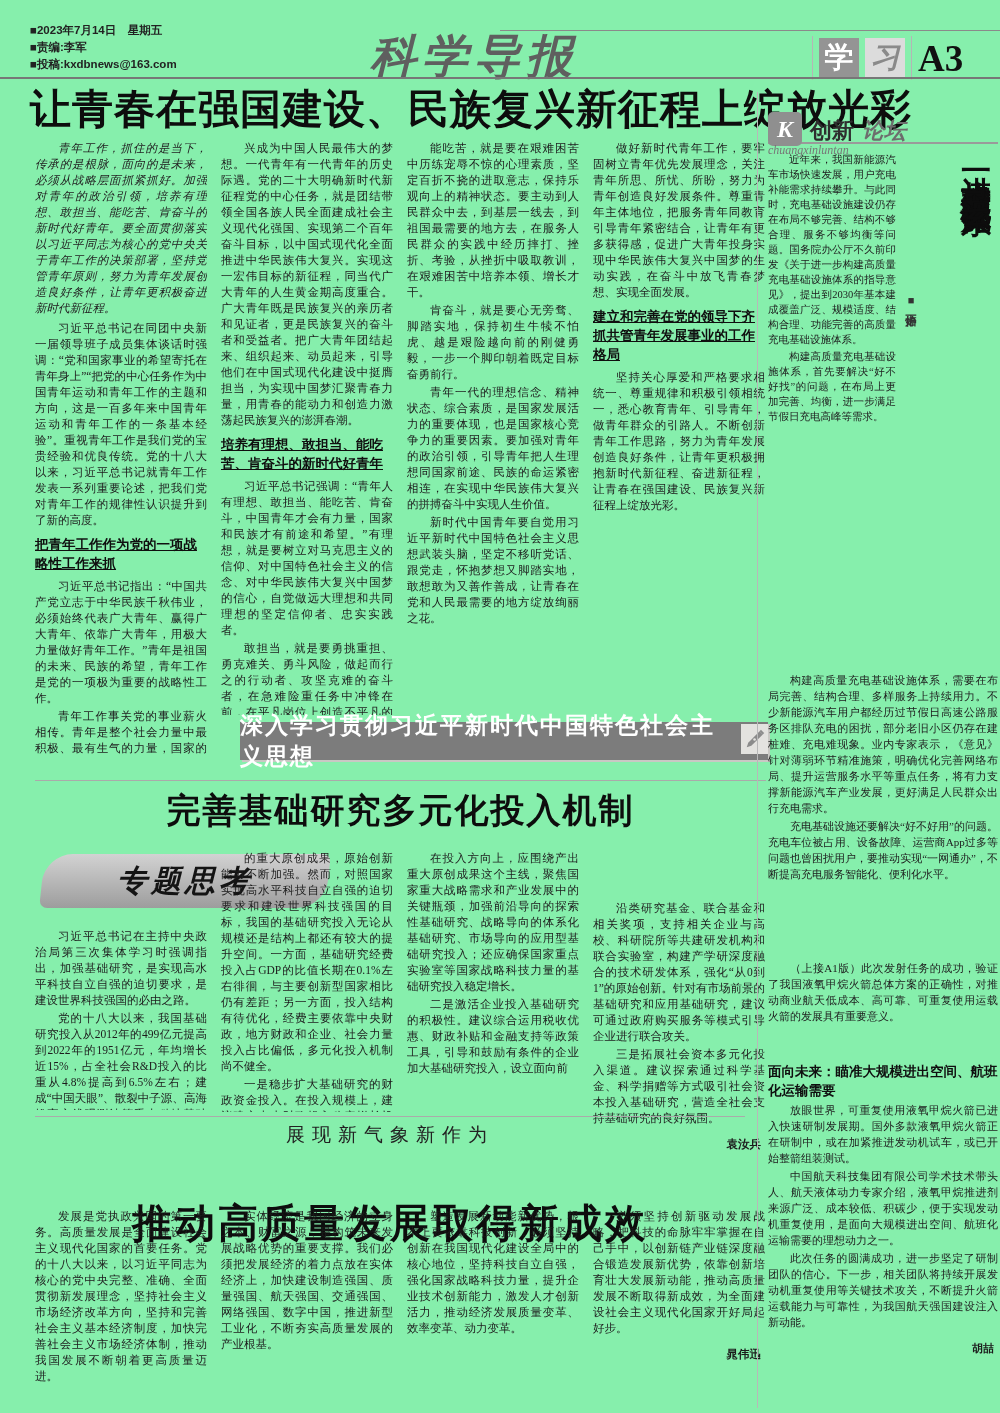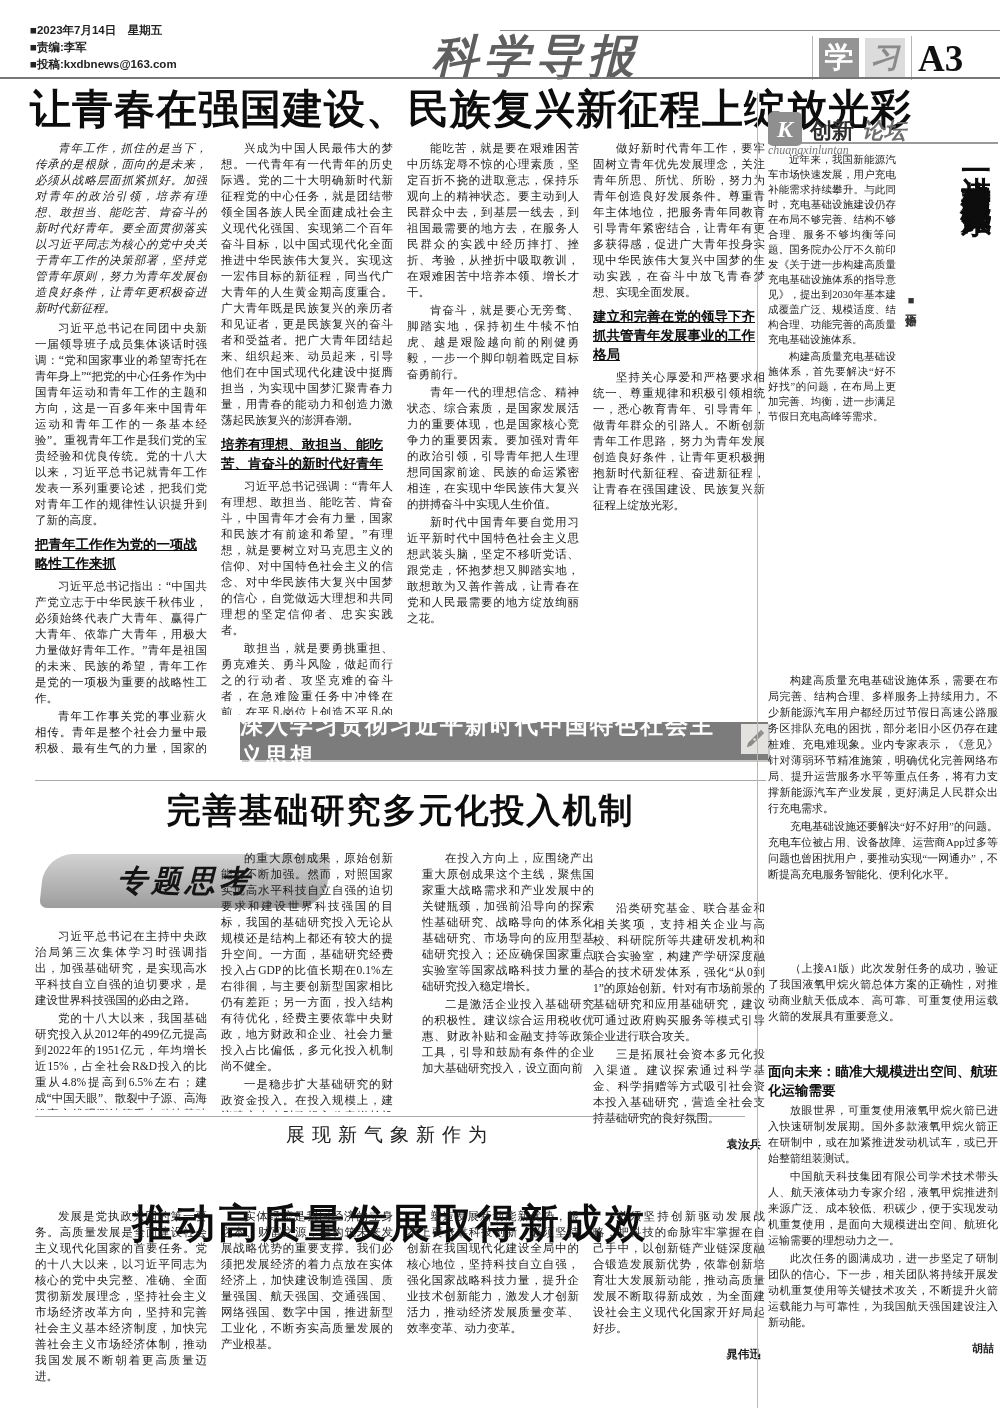--- a/index.html
+++ b/index.html
@@ -1,23 +1,23 @@
 <!DOCTYPE html>
 <html><head>
 <meta charset="utf-8">
 <style>
   html,body{margin:0;padding:0;background:#e9e8e5;}
-  #page{position:relative;width:1000px;height:1413px;margin:0 auto;background:#ffffff;overflow:hidden;
+  #page{position:relative;width:1000px;height:1413px;margin:0 auto;background:#86efac;overflow:hidden;
         font-family:"Liberation Serif","DejaVu Serif",serif;color:#1c1c1c;}
   .abs{position:absolute;}
   .rule{background:#8a8a8a;}
   
   .hdr-left{left:30px;top:22px;width:300px;font-size:11.5px;line-height:17px;color:#222;font-weight:bold;
             font-family:"Liberation Sans","DejaVu Sans",sans-serif;}
-  .masthead{left:370px;top:26px;width:270px;text-align:right;font-size:46px;font-weight:bold;font-style:italic;
+  .masthead{left:370px;top:26px;width:270px;text-align:left;font-size:46px;font-weight:bold;font-style:italic;
             color:#5f5f5f;letter-spacing:6px;font-family:"DejaVu Serif","Liberation Serif",serif;}
   .tagbar{left:812px;top:36px;display:flex;align-items:center;gap:6px;}
   .tagbox{width:40px;height:40px;display:flex;align-items:center;justify-content:center;
           font-size:29px;font-weight:900;font-family:"Liberation Sans",sans-serif;}
   .tagbox.b1{background:#949494;color:#ffffff;}
   .tagbox.b2{background:#dcdcdc;color:#8a8a8a;font-style:italic;}
   .tagsep{width:1px;height:44px;background:#b5b5b5;}
   .pageno{font-size:37px;font-weight:600;font-family:"Liberation Serif",serif;color:#111;}
   
   .h-main{left:30px;top:82px;width:736px;text-align:center;font-size:41px;font-weight:900;letter-spacing:1px;
@@ -132,21 +132,21 @@
     <span>专题思考</span>
   </div>
   <div class="abs col" style="left:35px;top:928px;height:182px;">
       <p class="blk-p">习近平总书记在主持中央政治局第三次集体学习时强调指出，加强基础研究，是实现高水平科技自立自强的迫切要求，是建设世界科技强国的必由之路。</p>
       <p class="blk-p">党的十八大以来，我国基础研究投入从2012年的499亿元提高到2022年的1951亿元，年均增长近15%，占全社会R&amp;D投入的比重从4.8%提高到6.5%左右；建成“中国天眼”、散裂中子源、高海拔宇宙线观测站等重大科技基础设施。</p>
     </div>
   <div class="abs col" style="left:221px;top:850px;height:262px;">
       <p class="blk-p">的重大原创成果，原始创新能力不断加强。然而，对照国家实现高水平科技自立自强的迫切要求和建设世界科技强国的目标，我国的基础研究投入无论从规模还是结构上都还有较大的提升空间。一方面，基础研究经费投入占GDP的比值长期在0.1%左右徘徊，与主要创新型国家相比仍有差距；另一方面，投入结构有待优化，经费主要依靠中央财政，地方财政和企业、社会力量投入占比偏低，多元化投入机制尚不健全。</p>
       <p class="blk-p">一是稳步扩大基础研究的财政资金投入。在投入规模上，建议建立中央财政投入稳定增长机制，稳步提升基础研究经费占全社会研发经费投入的比重。</p>
     </div>
-  <div class="abs col" style="left:407px;top:850px;height:262px;margin-left:15px;">
+  <div class="abs col" style="left:407px;top:850px;height:262px;">
       <p class="blk-p">在投入方向上，应围绕产出重大原创成果这个主线，聚焦国家重大战略需求和产业发展中的关键瓶颈，加强前沿导向的探索性基础研究、战略导向的体系化基础研究、市场导向的应用型基础研究投入；还应确保国家重点实验室等国家战略科技力量的基础研究投入稳定增长。</p>
       <p class="blk-p">二是激活企业投入基础研究的积极性。建议综合运用税收优惠、财政补贴和金融支持等政策工具，引导和鼓励有条件的企业加大基础研究投入，设立面向前</p>
     </div>
   <div class="abs col" style="left:593px;top:900px;height:262px;font-family:Liberation Serif, serif;">
       <p class="blk-p">沿类研究基金、联合基金和相关奖项，支持相关企业与高校、科研院所等共建研发机构和联合实验室，构建产学研深度融合的技术研发体系，强化“从0到1”的原始创新。针对有市场前景的基础研究和应用基础研究，建议可通过政府购买服务等模式引导企业进行联合攻关。</p>
       <p class="blk-p">三是拓展社会资本多元化投入渠道。建议探索通过科学基金、科学捐赠等方式吸引社会资本投入基础研究，营造全社会支持基础研究的良好氛围。</p>
       <p class="blk-byline">袁汝兵</p>
     </div>
 
   <div class="abs rule" style="left:35px;top:1116px;width:710px;height:1px;background:#aaa;"></div>

